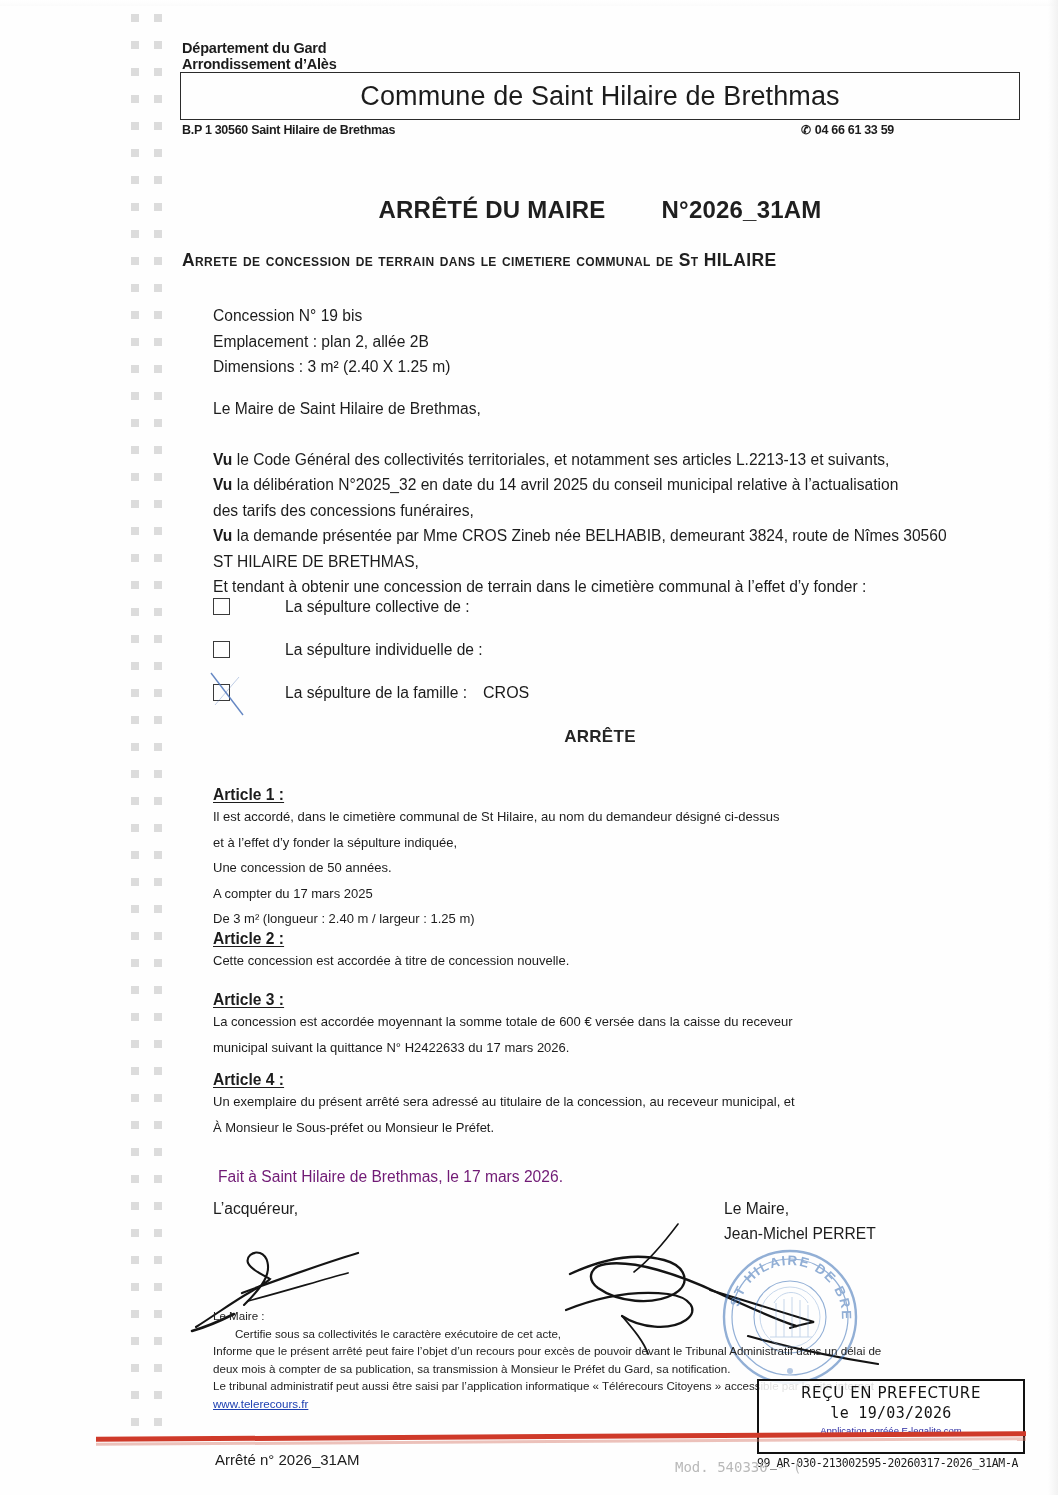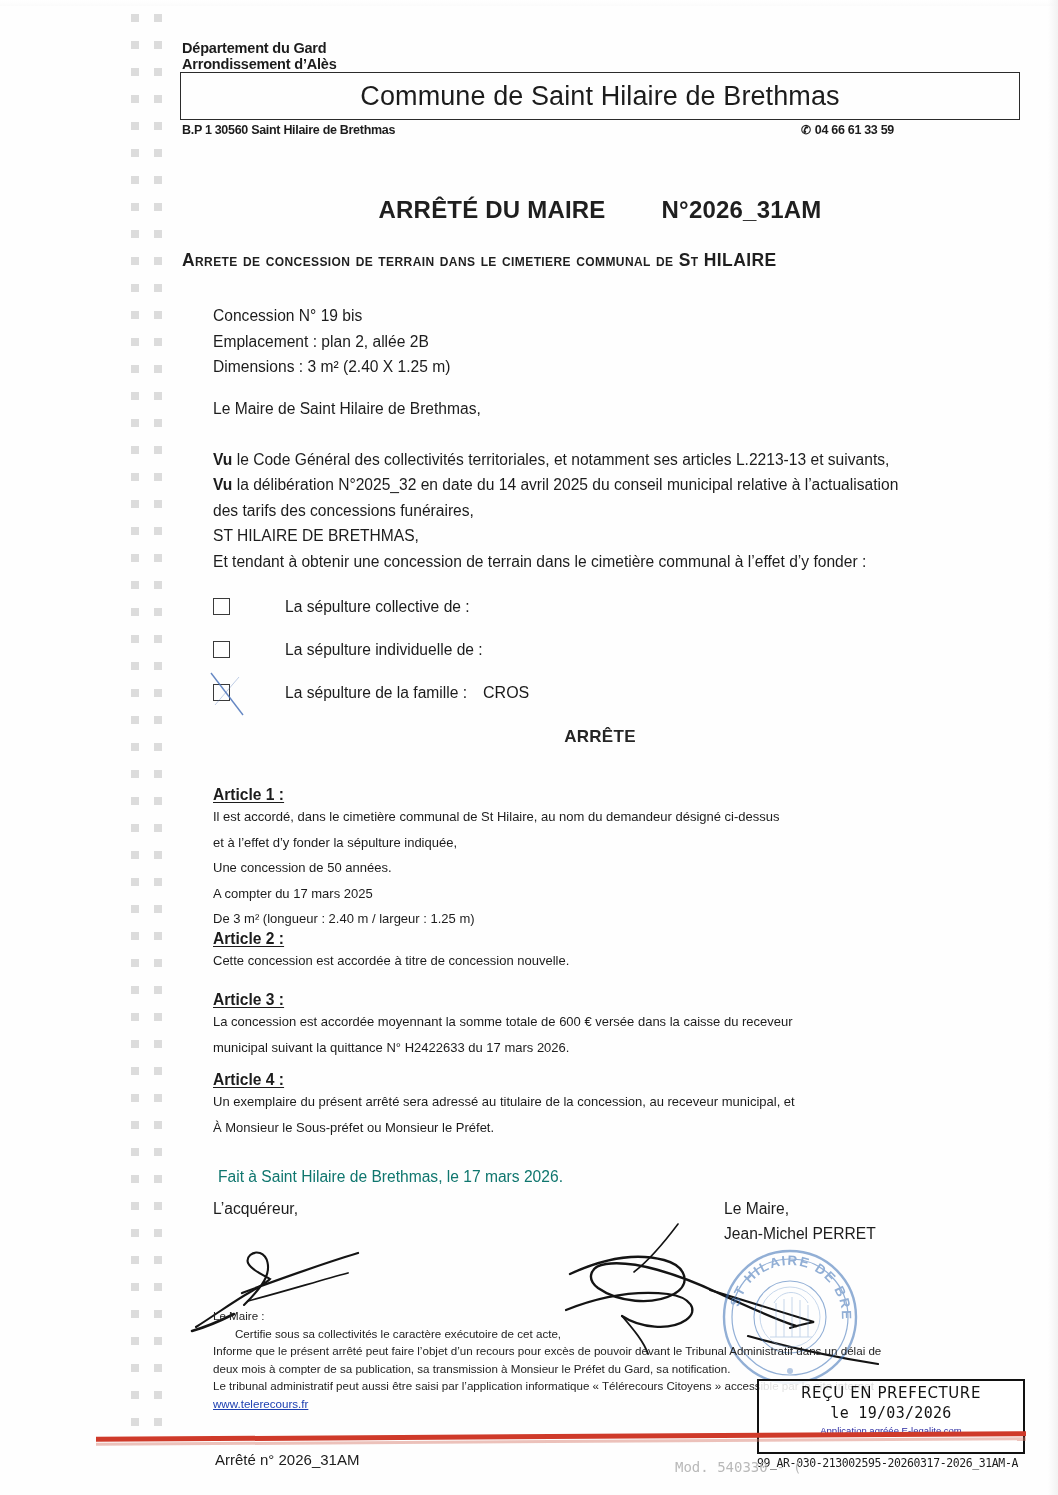--- a/index.html
+++ b/index.html
@@ -141,21 +141,21 @@
   }
   .article-body .ln { white-space: nowrap; }
   #article-1 { top: 786px; }
   #article-2 { top: 930px; }
   #article-3 { top: 991px; }
   #article-4 { top: 1071px; }
 
   
   #closing-date {
     position: absolute; left: 218px; top: 1168px;
-    font-size: 15.6px; color: #0f766e; white-space: nowrap;
+    font-size: 15.6px; color: #701a75; white-space: nowrap;
   }
   #acquirer-label {
     position: absolute; left: 213px; top: 1200px;
     font-size: 15.6px; color: #1c1c1c;
   }
   #mayor-block {
     position: absolute; left: 724px; top: 1196px;
     font-size: 15.6px; line-height: 25px; color: #1c1c1c;
   }
 
@@ -373,20 +373,21 @@
       <div class="ln">Emplacement : plan 2, allée 2B</div>
       <div class="ln">Dimensions :  3 m² (2.40 X 1.25 m)</div>
     </div>
 
     <div class="body-block" id="block-vu">
       <div class="ln">Le Maire de Saint Hilaire de Brethmas,</div>
       <div style="height:25px"></div>
       <div class="ln"><b class="b">Vu</b> <span>le Code Général des collectivités territoriales, et notamment ses articles L.2213-13 et suivants,</span></div>
       <div class="ln"><b class="b">Vu</b> <span>la délibération N°2025_32 en date du 14 avril 2025 du conseil municipal relative à l’actualisation</span></div>
       <div class="ln">des tarifs des concessions funéraires,</div>
+      <div class="ln"><b class="b">Vu</b> <span>la demande présentée par Mme CROS Zineb née BELHABIB, demeurant 3824, route de Nîmes 30560</span></div>
       <div class="ln">ST HILAIRE DE BRETHMAS,</div>
       <div class="ln">Et tendant à obtenir une concession de terrain dans le cimetière communal à l’effet d’y fonder :</div>
     </div>
 
     <div id="checkbox-list">
 
       <div class="cb-row">
         <span class="cb-box"></span>
         <span class="cb-label">La sépulture collective de :</span>
         <span class="cb-value"></span>

